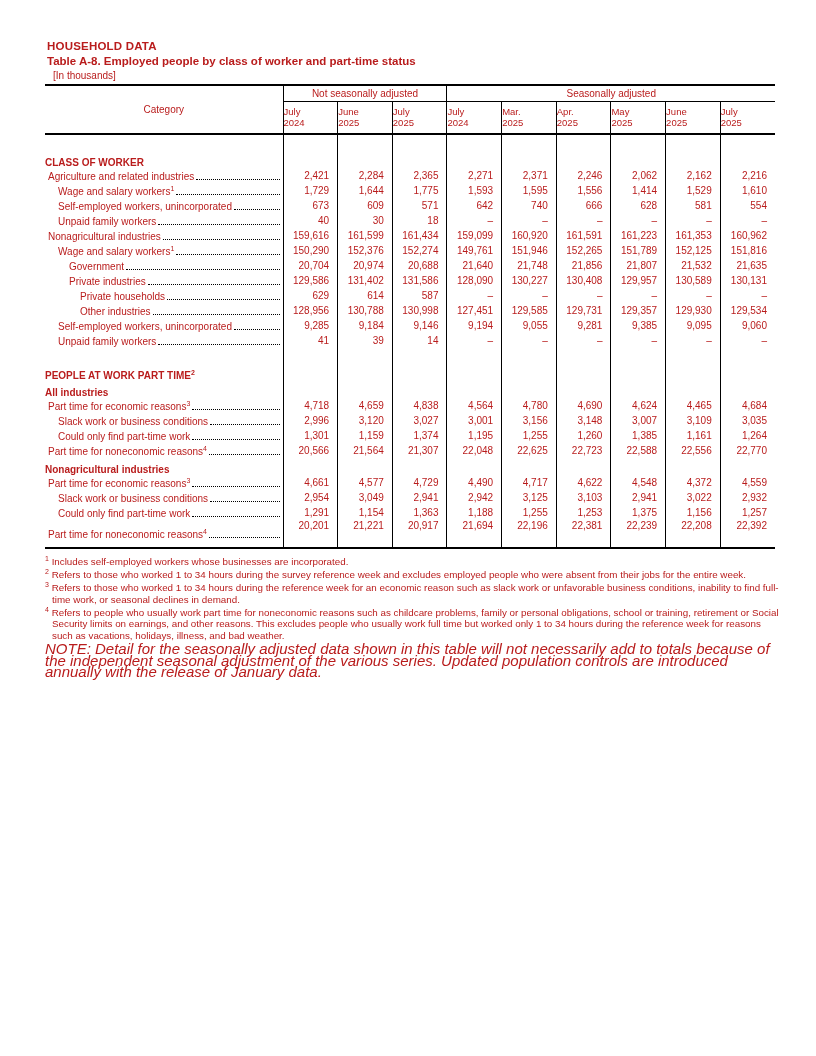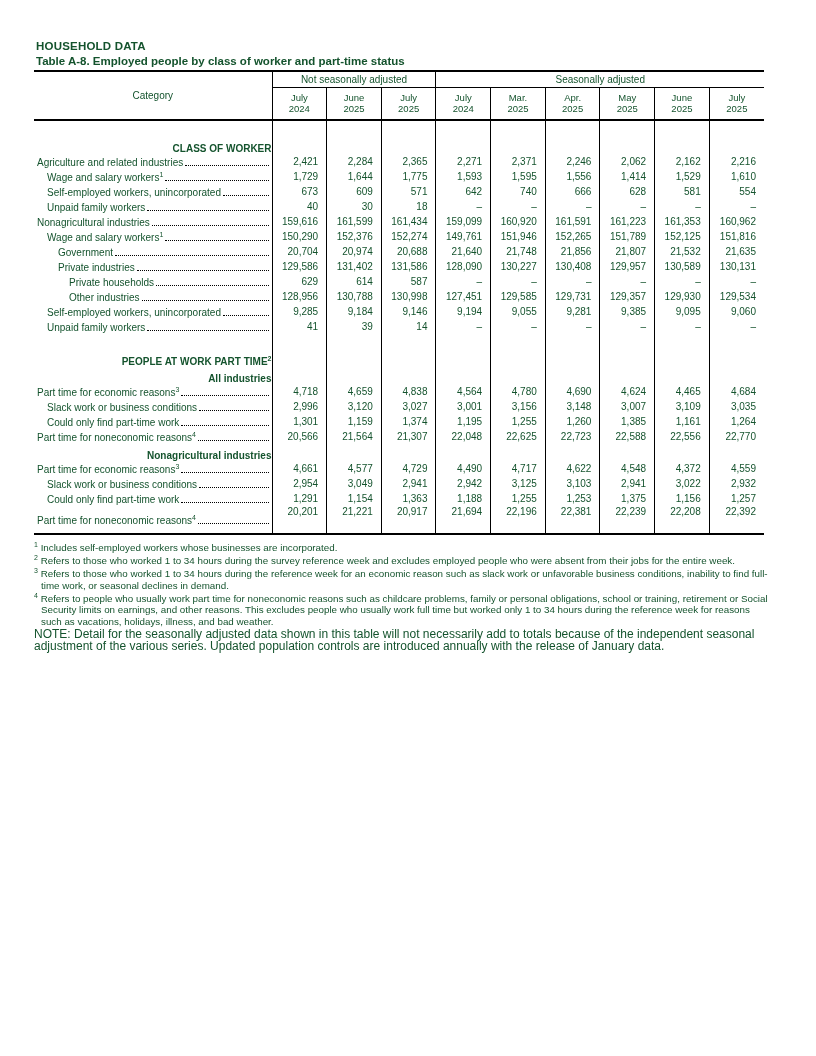--- a/index.html
+++ b/index.html
@@ -1,60 +1,61 @@
 <!DOCTYPE html>
 <html><head>
 <meta charset="utf-8">
 <style>
   html,body{margin:0;padding:0;background:#e8e8e8;}
   .page{
     width:816px;height:1056px;background:#fff;margin:0 auto;
-    box-sizing:border-box;padding:40px 41px 0 34px;
-    font-family:"Liberation Sans","DejaVu Sans",sans-serif;color:#14532d;
+    box-sizing:border-box;padding:40px 41px 0 45px;
+    font-family:"Liberation Sans","DejaVu Sans",sans-serif;color:#b91c1c;
     position:relative;overflow:hidden;
   }
   .kicker{font-size:11.5px;font-weight:bold;letter-spacing:.2px;margin:0 0 3px 2px;}
   .title{font-size:11.5px;font-weight:bold;margin:0 0 3px 2px;}
   .units{font-size:10px;margin:0 0 3px 8px;}
 
   table.bls{border-collapse:collapse;table-layout:fixed;width:730px;border-top:2px solid #000;}
   table.bls th,table.bls td{margin:0;font-weight:normal;}
   .cat-col{width:238px;}
 
   .group-th{font-size:10px;text-align:center;height:15px;border-bottom:1px solid #000;border-left:1px solid #000;padding:0;}
   .cat-th{font-size:10px;text-align:center;vertical-align:middle;border-bottom:2px solid #000;padding:0;}
-  .month-th{font-size:9.5px;text-align:center;vertical-align:middle;height:28px;border-left:1px solid #000;border-bottom:2px solid #000;padding:1px 0 2px 0;line-height:11px;}
+  .month-th{font-size:9.5px;text-align:left;vertical-align:middle;height:28px;border-left:1px solid #000;border-bottom:2px solid #000;padding:1px 0 2px 0;line-height:11px;}
 
   td.val{font-size:10px;text-align:right;padding:0 8px 0 0;border-left:1px solid #000;height:15px;white-space:nowrap;}
   td.cat{font-size:10px;padding:0;height:15px;vertical-align:bottom;}
   .cat-flex{display:flex;align-items:baseline;overflow:hidden;}
   .cat-label{white-space:nowrap;line-height:13px;}
   .leader{flex:1 1 auto;border-bottom:1.5px dotted #000;margin:0 3px 2px 2px;min-width:4px;}
   .ind0 .cat-flex{padding-left:3px;justify-content:center;}
   .ind1 .cat-flex{padding-left:13px;}
   .ind2 .cat-flex{padding-left:24px;}
   .ind3 .cat-flex{padding-left:35px;}
-  td.cat.section{text-align:right;font-weight:bold;padding-top:2px;}
+  td.cat.section{text-align:left;font-weight:bold;padding-top:2px;}
   tr.gap td{padding-top:9px;}
   tr.gap td.val{height:24px;vertical-align:bottom;}
   tbody tr:last-child td{padding-bottom:6px;border-bottom:2px solid #000;}
   tbody tr:last-child td.val{height:21px;vertical-align:top;}
   sup{font-size:7px;line-height:0;}
 
   .footer{width:737px;margin-top:7px;}
   .fn{font-size:9.8px;line-height:11.6px;padding-left:7px;text-indent:-7px;margin:0 0 1.5px 0;}
   .dash-note{font-size:9.8px;line-height:11.6px;margin:1px 0 2px 0;}
-  .note{font-size:12px;line-height:11.6px;margin:0;}
+  .note{font-size:15px;line-height:11.6px;margin:0;font-style:italic;}
 </style>
 </head>
 <body>
 
 <div class="page">
   <div class="kicker">HOUSEHOLD DATA</div>
   <div class="title">Table A-8. Employed people by class of worker and part-time status</div>
+  <div class="units">[In thousands]</div>
 
   <table class="bls">
     <colgroup>
         <col class="cat-col">
         <col>
         <col>
         <col>
         <col>
         <col>
         <col>

